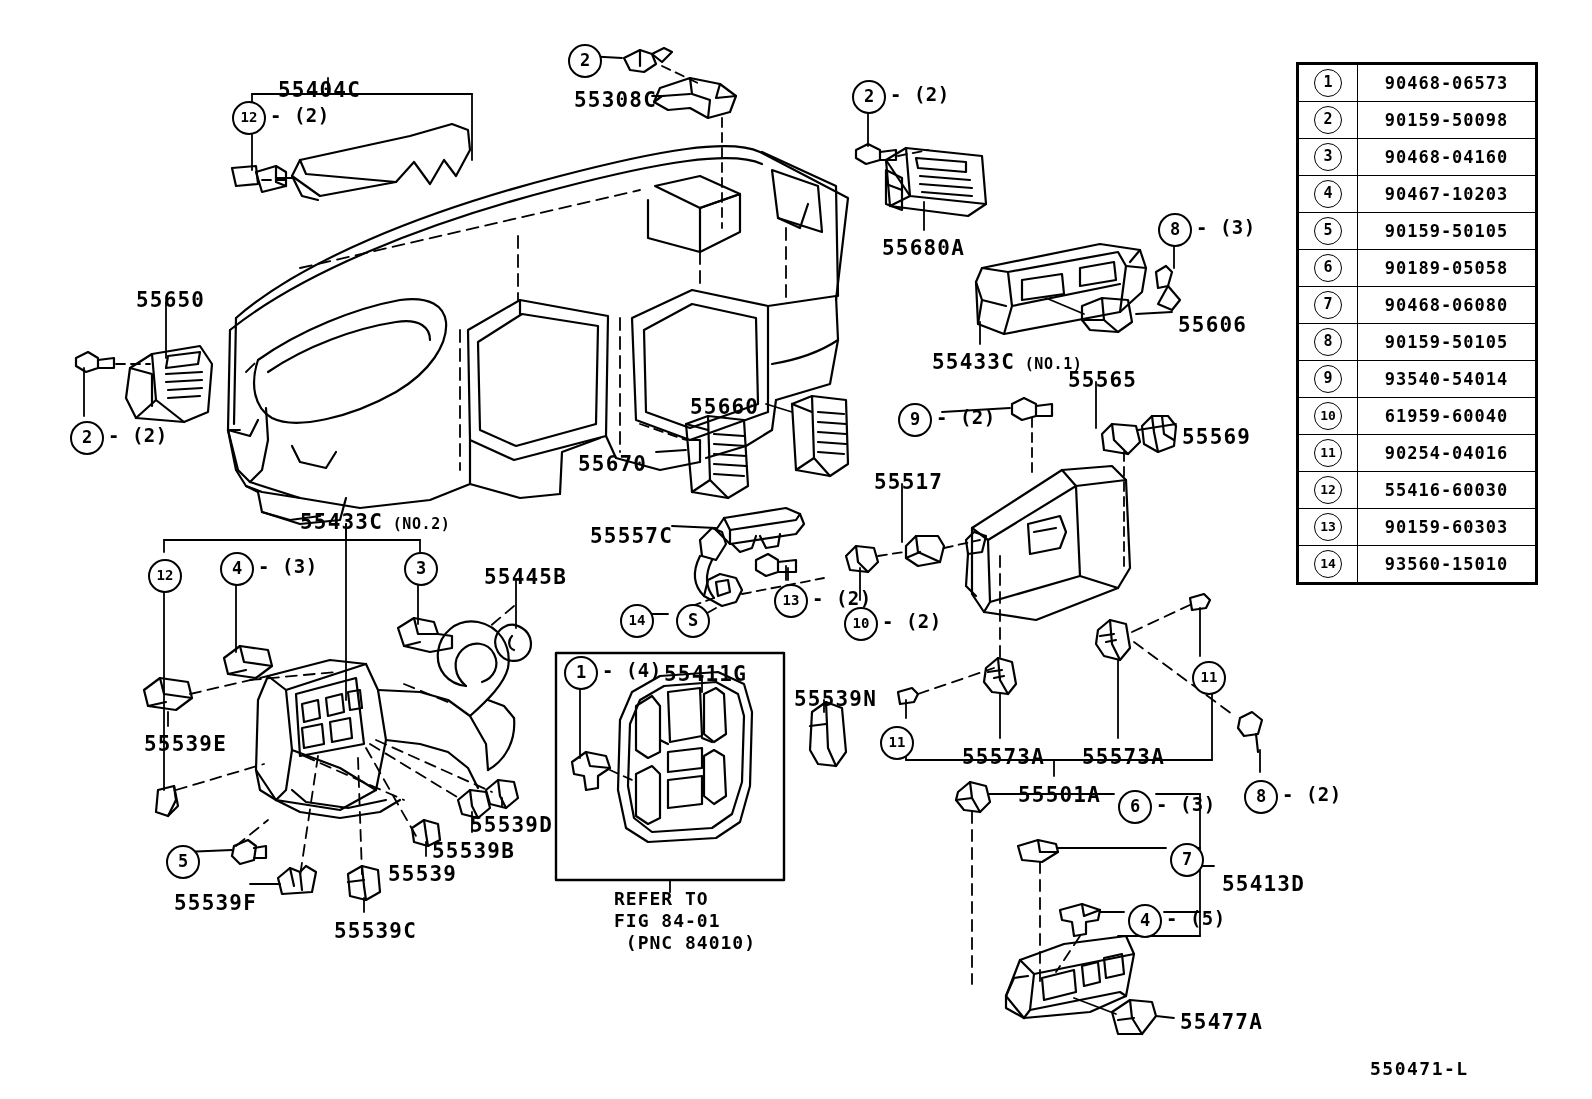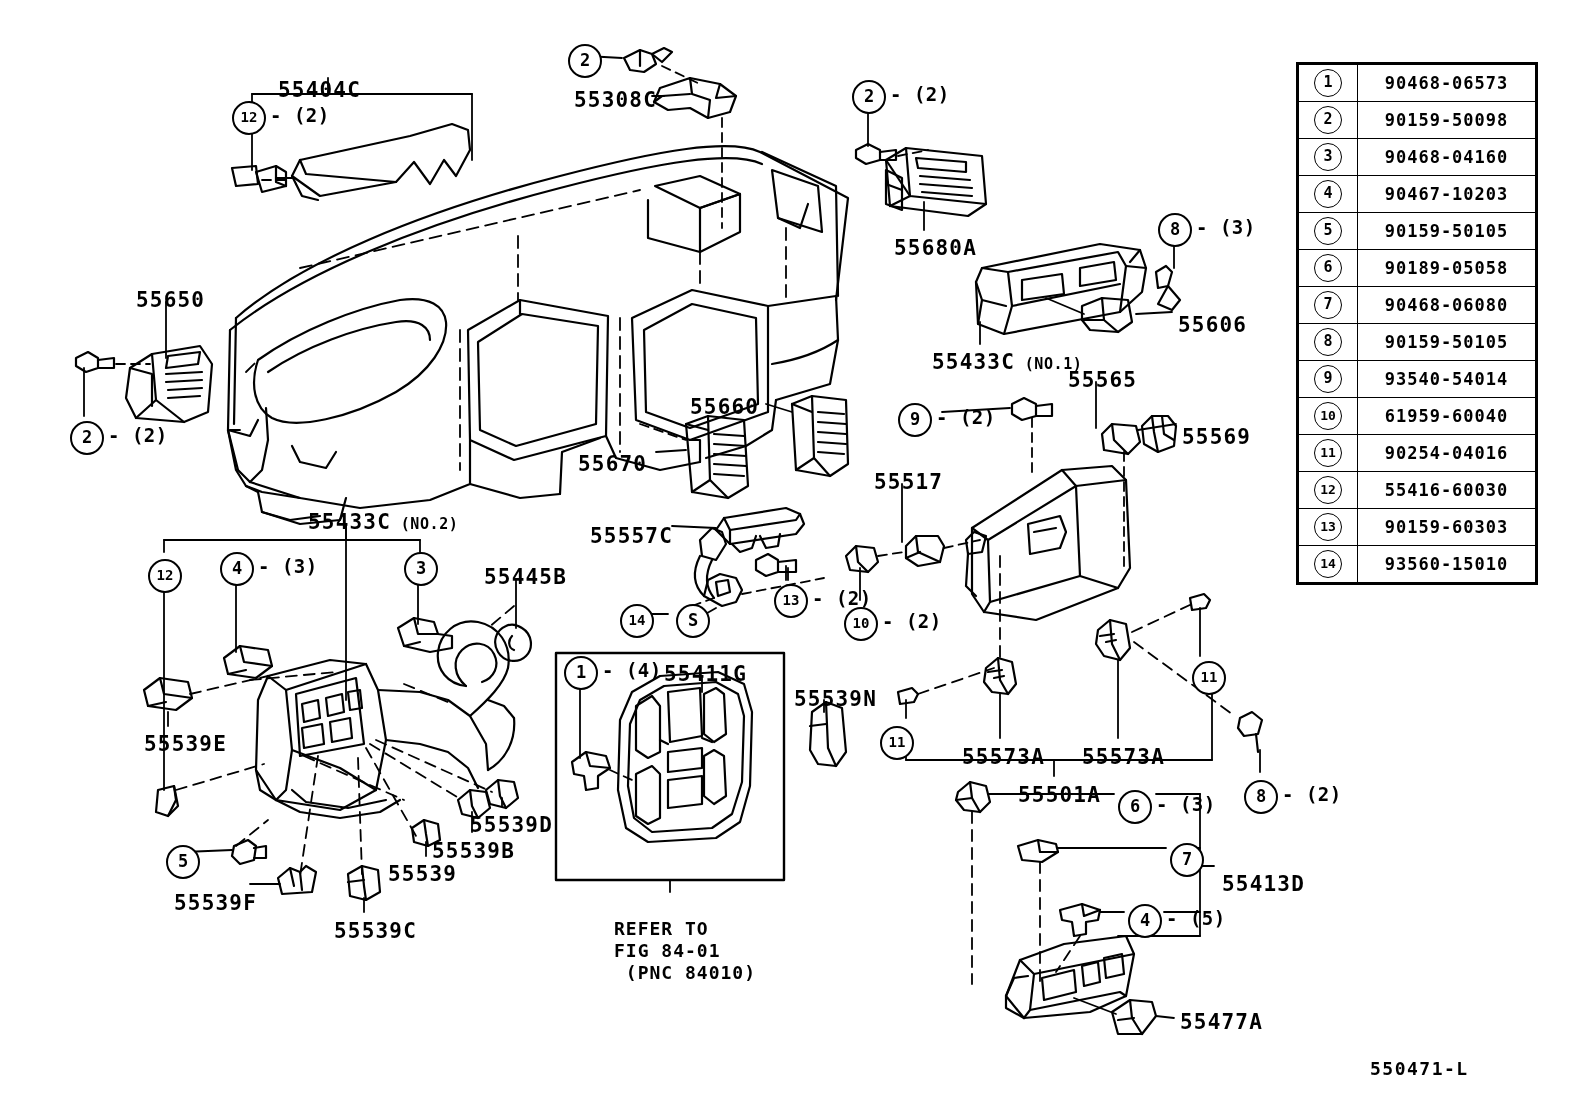--- a/index.html
+++ b/index.html
@@ -686,31 +686,31 @@
             <td class="num"><span class="circnum two">14</span></td>
             <td class="pn">93560-15010</td>
           </tr>
         </tbody>
     </table>
   </div>
 
   <div id="overlay">
       <div class="lbl" style="left: 278px; top: 57px; margin-top: 21px;"><span>55404C</span></div>
       <div class="lbl" style="left: 574px; top: 88px;"><span>55308C</span></div>
-      <div class="lbl" style="left: 882px; top: 236px; margin-left: 12px;"><span>55680A</span></div>
+      <div class="lbl" style="left: 882px; top: 236px;"><span>55680A</span></div>
       <div class="lbl" style="left: 136px; top: 288px;"><span>55650</span></div>
       <div class="lbl" style="left: 1178px; top: 313px;"><span>55606</span></div>
       <div class="lbl" style="left: 932px; top: 350px;"><span>55433C</span><span class="sub"> (NO.1)</span></div>
       <div class="lbl" style="left: 1068px; top: 368px;"><span>55565</span></div>
       <div class="lbl" style="left: 1182px; top: 425px;"><span>55569</span></div>
       <div class="lbl" style="left: 690px; top: 395px;"><span>55660</span></div>
       <div class="lbl" style="left: 578px; top: 452px;"><span>55670</span></div>
       <div class="lbl" style="left: 874px; top: 470px;"><span>55517</span></div>
       <div class="lbl" style="left: 590px; top: 524px;"><span>55557C</span></div>
-      <div class="lbl" style="left: 308px; top: 510px;"><span>55433C</span><span class="sub"> (NO.2)</span></div>
+      <div class="lbl" style="left: 300px; top: 510px;"><span>55433C</span><span class="sub"> (NO.2)</span></div>
       <div class="lbl" style="left: 484px; top: 565px;"><span>55445B</span></div>
       <div class="lbl" style="left: 144px; top: 732px;"><span>55539E</span></div>
       <div class="lbl" style="left: 664px; top: 662px;"><span>55411G</span></div>
       <div class="lbl" style="left: 794px; top: 687px;"><span>55539N</span></div>
       <div class="lbl" style="left: 470px; top: 813px; text-align: right;"><span>55539D</span></div>
       <div class="lbl" style="left: 432px; top: 839px;"><span>55539B</span></div>
       <div class="lbl" style="left: 388px; top: 862px;"><span>55539</span></div>
       <div class="lbl" style="left: 174px; top: 891px;"><span>55539F</span></div>
       <div class="lbl" style="left: 334px; top: 919px;"><span>55539C</span></div>
       <div class="lbl" style="left: 962px; top: 745px;"><span>55573A</span></div>
@@ -746,19 +746,19 @@
       <div class="bub wide" style="left: 1192px; top: 661px;">11</div>
       <div class="bub" style="left: 1244px; top: 780px;">8</div>
       <div class="qty" style="left: 1282px; top: 783px;">- (2)</div>
       <div class="bub" style="left: 1118px; top: 790px;">6</div>
       <div class="qty" style="left: 1156px; top: 793px;">- (3)</div>
       <div class="bub" style="left: 1170px; top: 843px;">7</div>
       <div class="bub" style="left: 1128px; top: 904px;">4</div>
       <div class="qty" style="left: 1166px; top: 907px;">- (5)</div>
     </div>
 
-  <div class="refer" style="left: 614px; top: 888px; margin-top: 30px;">REFER TO
+  <div class="refer" style="left: 614px; top: 888px;">REFER TO
 FIG 84-01
  (PNC 84010)</div>
 
   <div class="sheetno" style="left:1370px;top:1058px;">550471-L</div>
 
 </div>
 
 </body></html>

